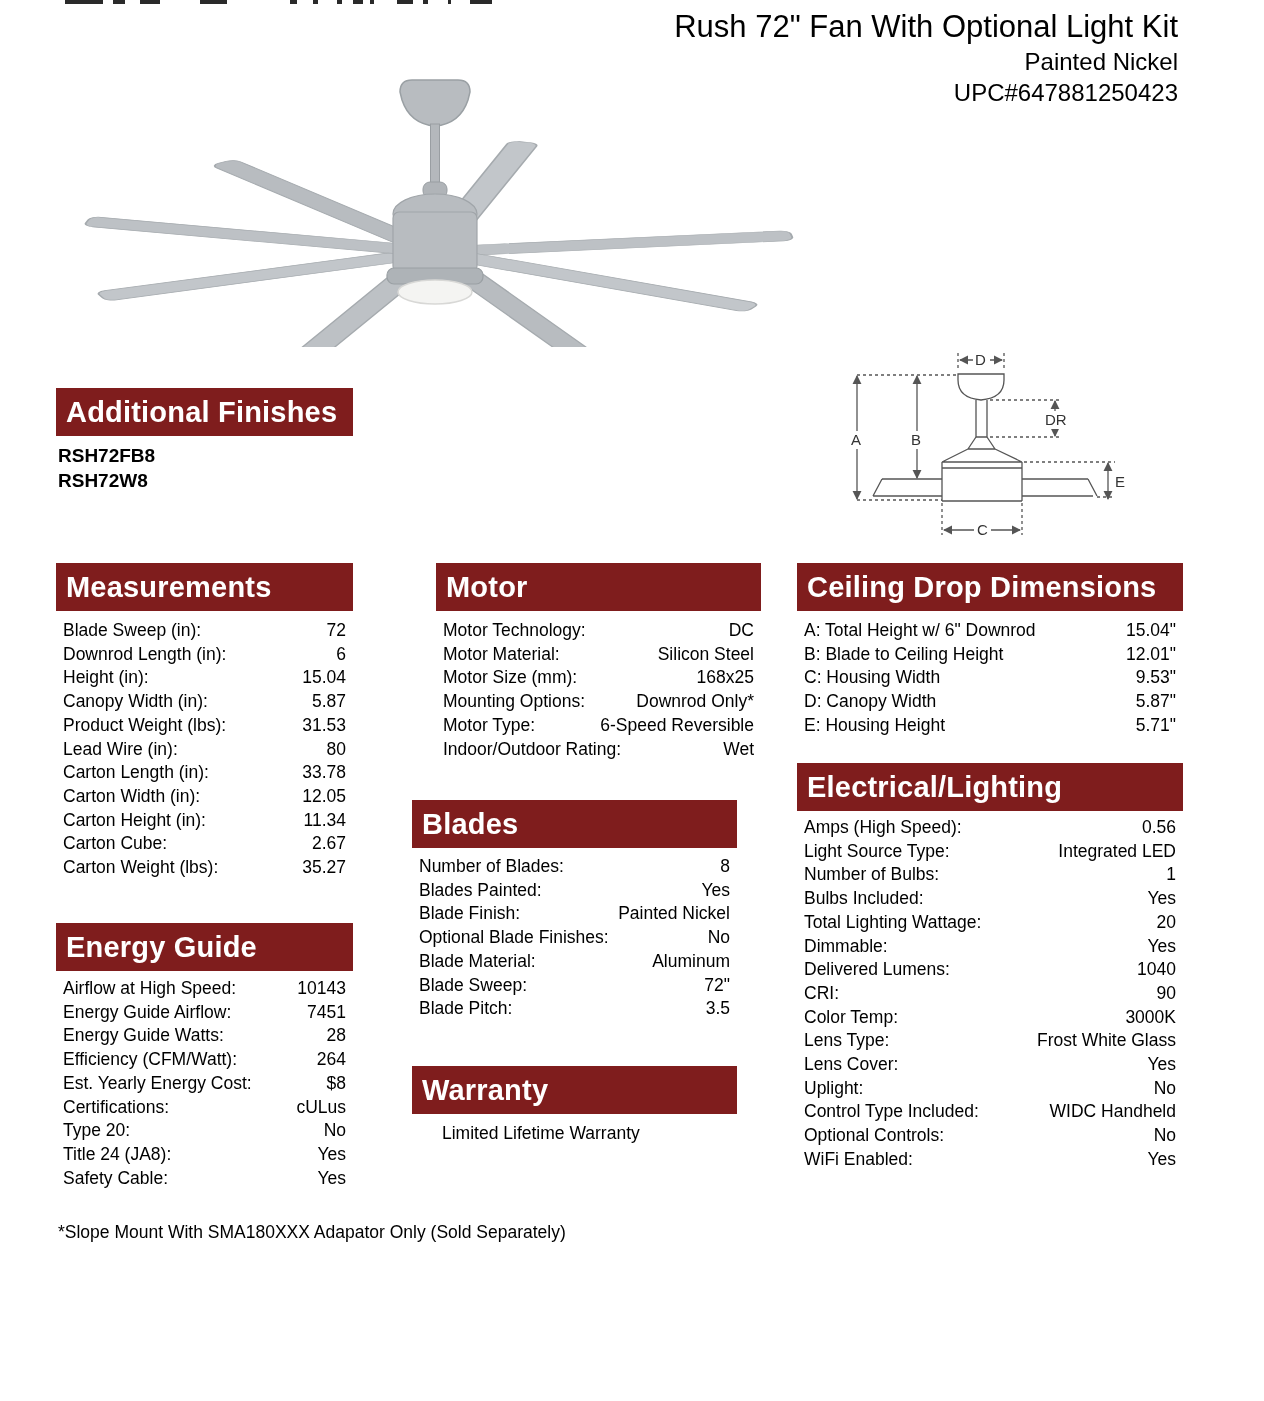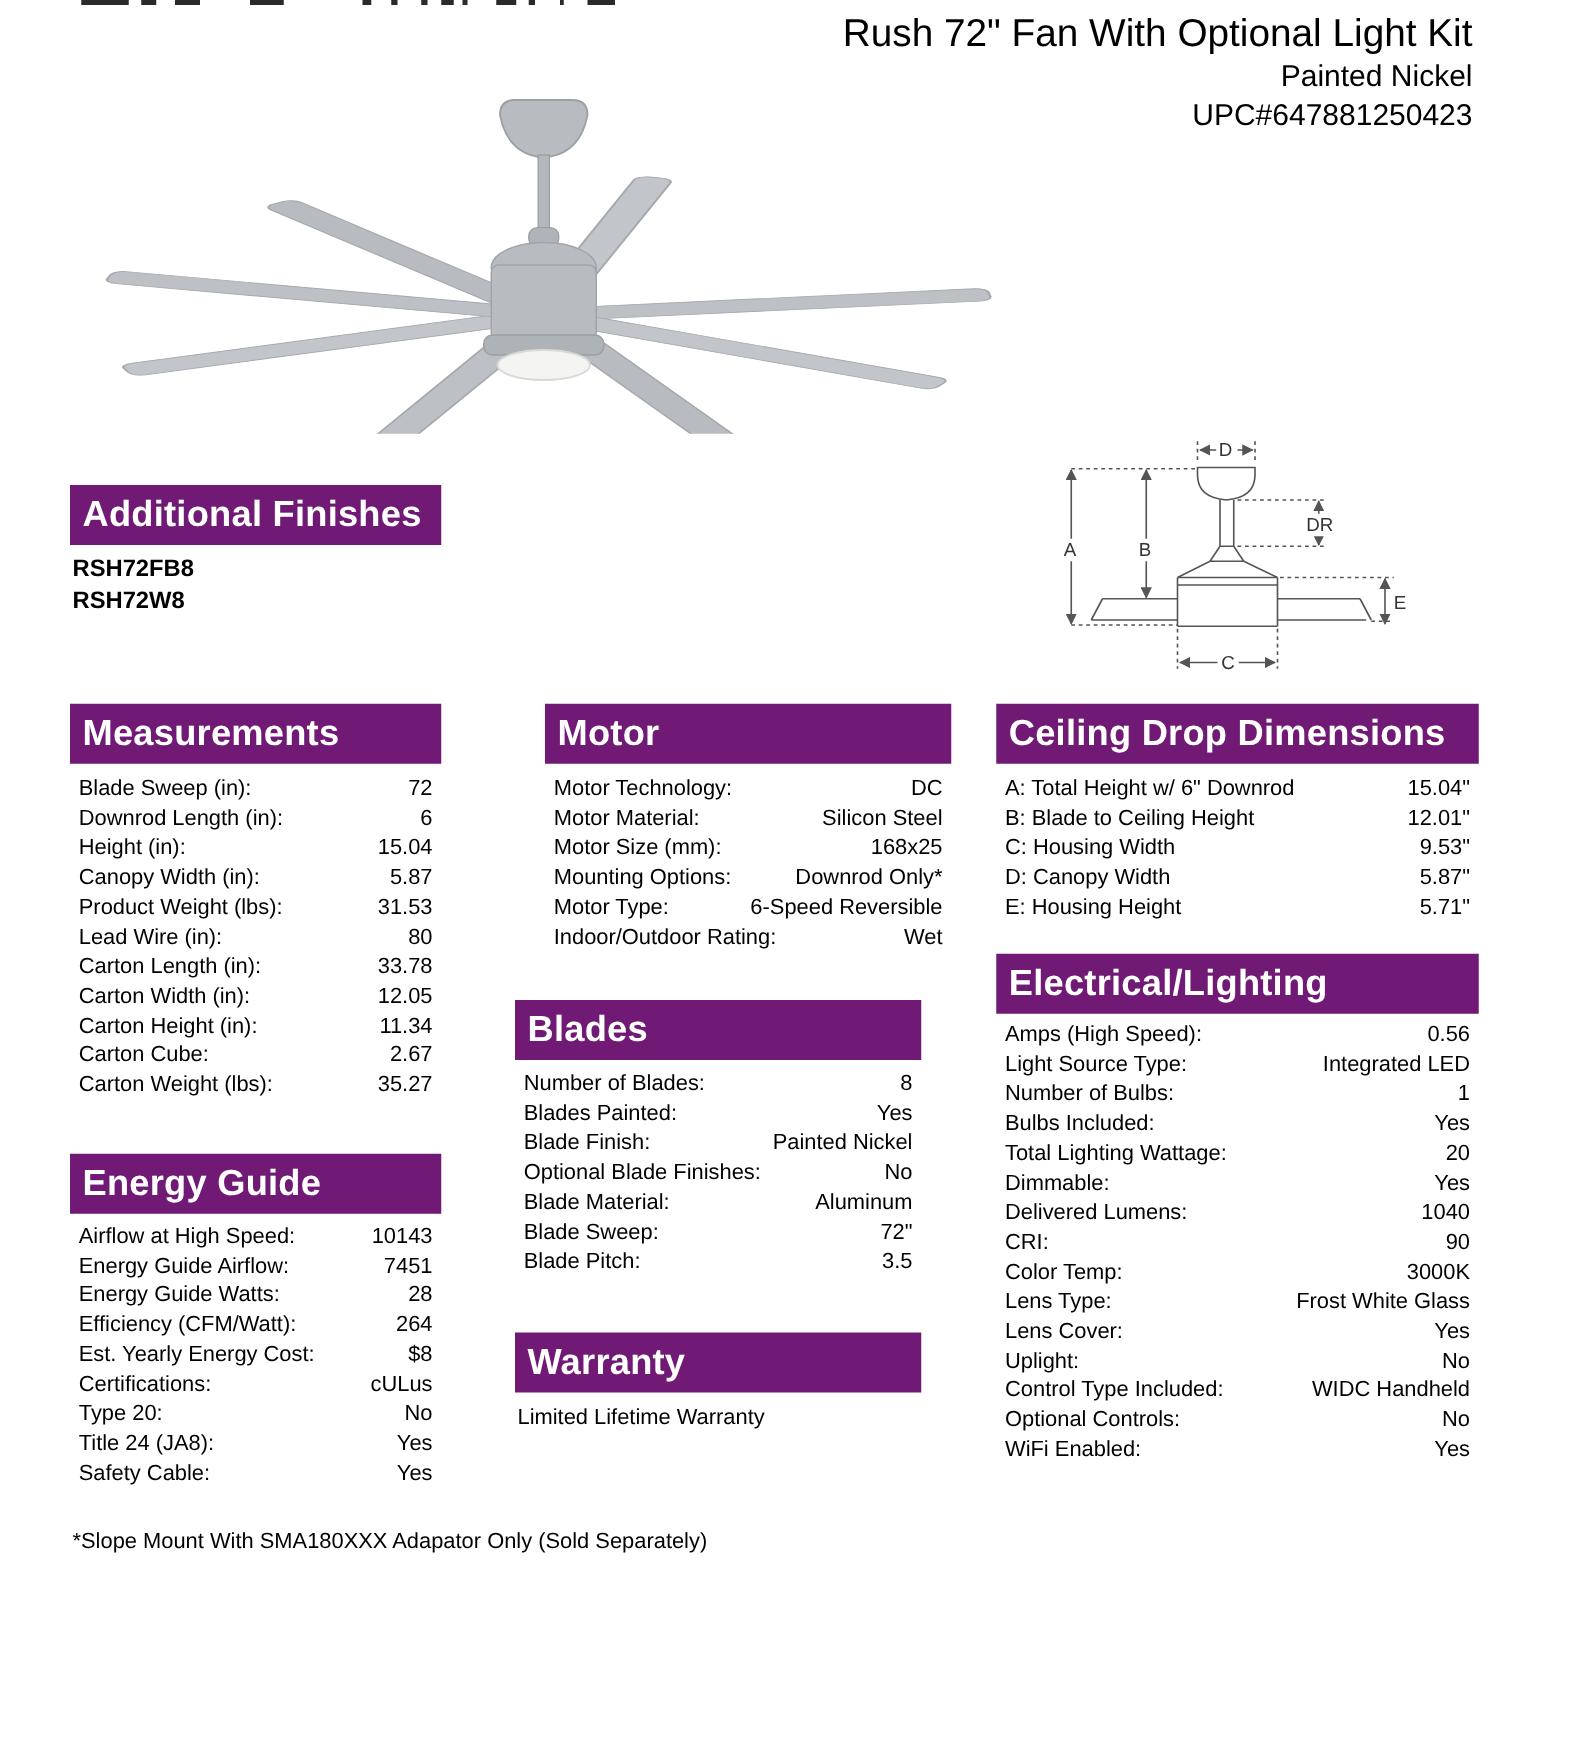--- a/index.html
+++ b/index.html
@@ -15,21 +15,21 @@
   .title-block h1 { margin:0; font-size:31px; font-weight:400; line-height:38px; }
   .title-sub { font-size:24px; line-height:30px; margin-top:1px; }
 
   
   .fan-image { position:absolute; left:70px; top:52px; width:740px; height:295px; }
   .dim-diagram { position:absolute; left:830px; top:345px; width:312px; height:200px; }
 
   
   .spec { position:absolute; }
   .spec-header {
-    background:#701a75; color:#ffffff; font-weight:bold;
+    background:#7f1d1d; color:#ffffff; font-weight:bold;
     font-size:29px; height:48px; line-height:48px; padding-left:10px;
     box-sizing:border-box; letter-spacing:0.2px;
   }
   .spec-rows { }
   .spec-row {
     display:flex; justify-content:space-between;
     font-size:17.5px; line-height:23.7px; padding:0 7px;
   }
   .spec-label { white-space:nowrap; }
   .spec-value { white-space:nowrap; text-align:right; }
@@ -44,21 +44,21 @@
   .sec-electrical    { left:797px; top:763px; width:386px; }
 
   .sec-measurements .spec-rows, .sec-motor .spec-rows, .sec-ceiling .spec-rows { padding-top:8px; }
   .sec-energy .spec-rows { padding-top:6px; }
   .sec-blades .spec-rows { padding-top:7px; }
   .sec-electrical .spec-rows { padding-top:5px; }
 
   .finish-items { padding-top:7px; }
   .finish-item { font-size:19px; font-weight:bold; line-height:22.5px; padding:2px 2px 0 2px; }
 
-  .warranty-text { font-size:17.5px; padding:9px 2px 0 2px; }
+  .warranty-text { font-size:17.5px; padding:9px 2px 0 2px;margin-left:28px; }
 
   .footnote { position:absolute; left:58px; top:1222px; font-size:17.5px; }
 
   svg text { font-family:"Liberation Sans", sans-serif; }
 </style>
 </head>
 <body>
 
 <div>
   <span class="frag" style="left:65px;width:38px"></span>

